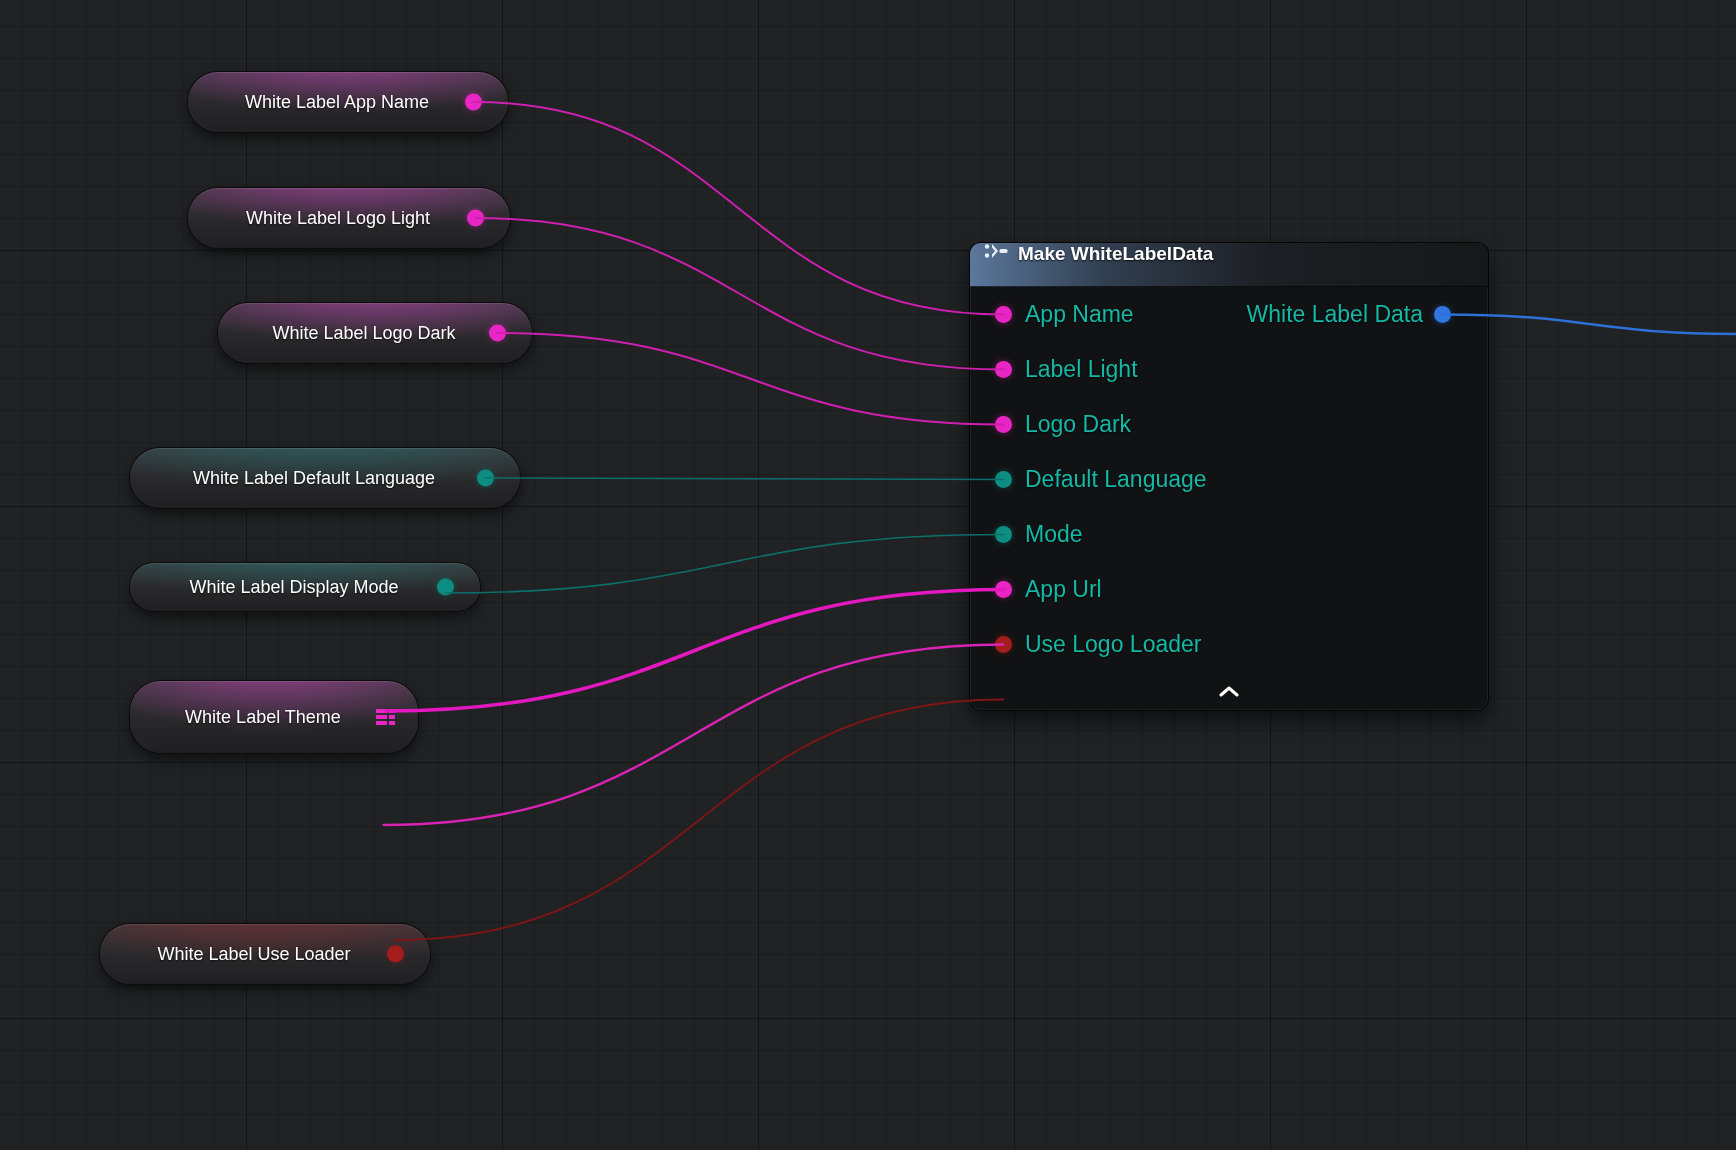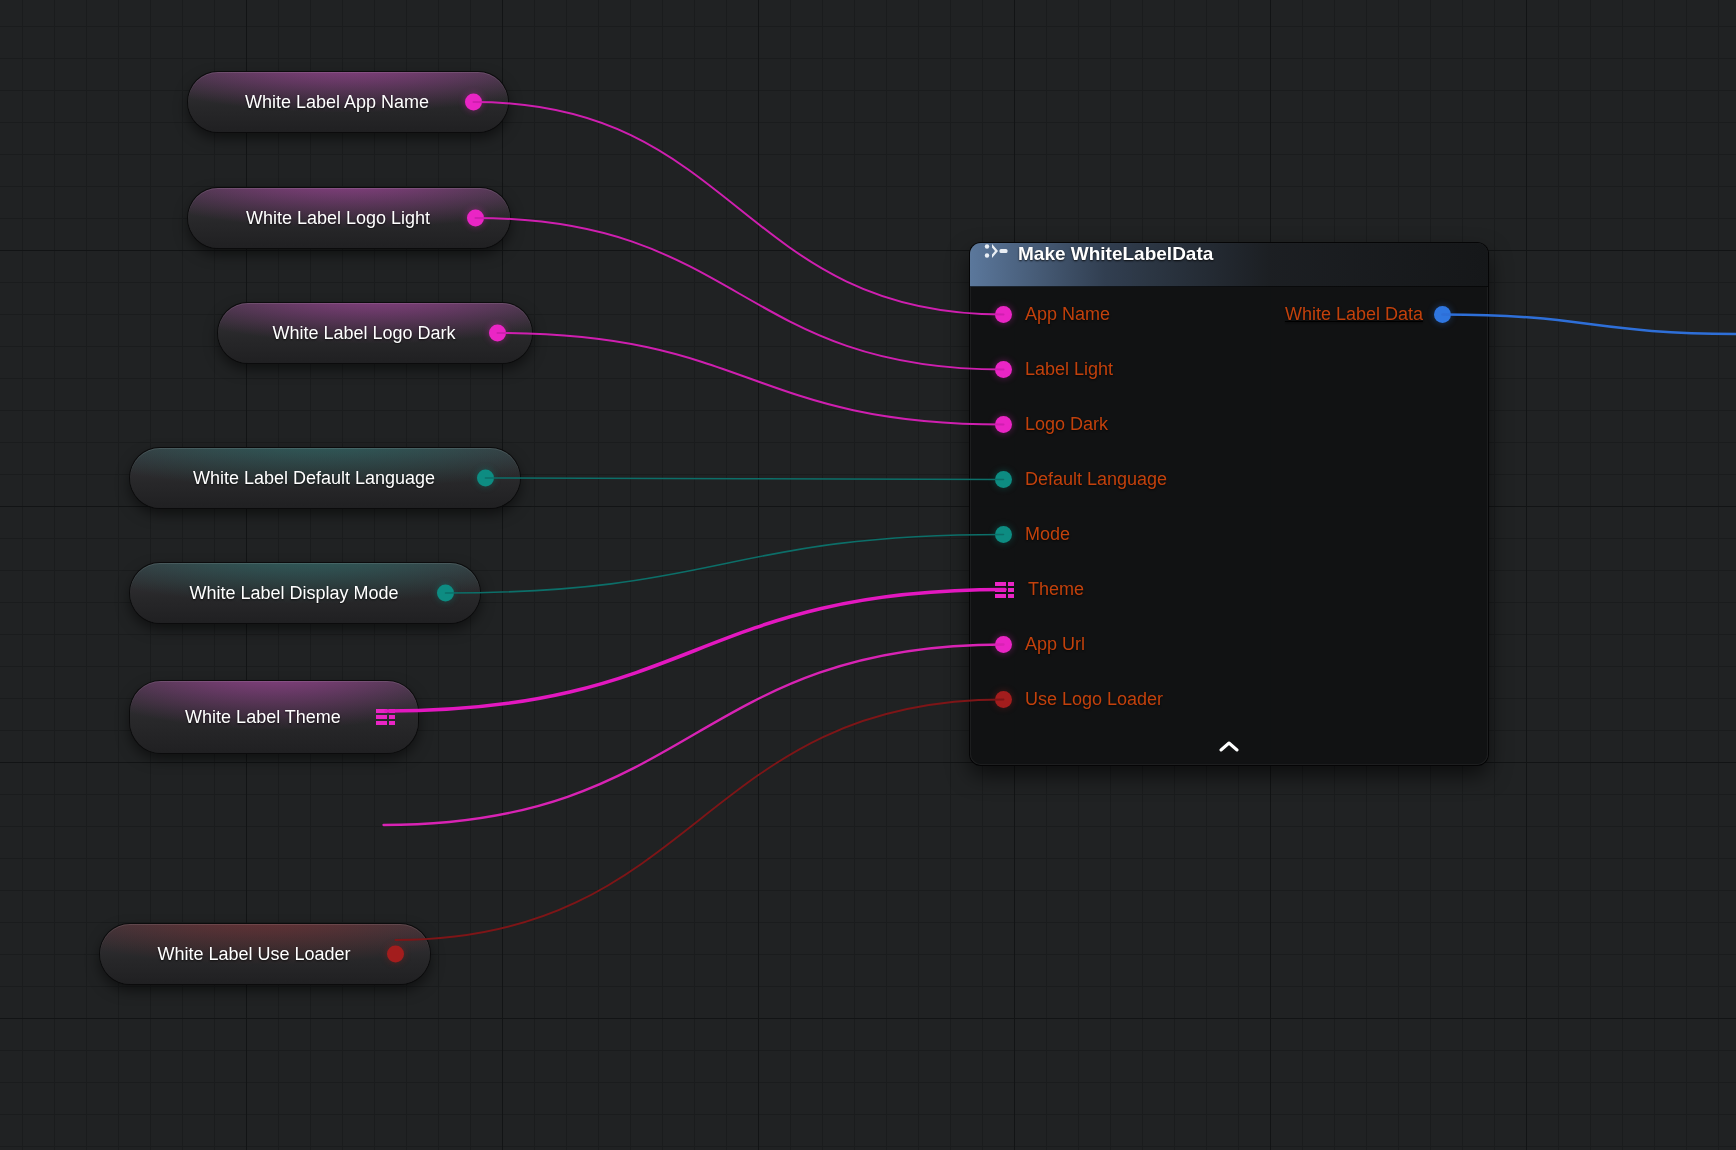--- a/index.html
+++ b/index.html
@@ -48,22 +48,22 @@
   .make-header{
     height:44px;display:flex;gap:10px;padding:0 14px;
     border-radius:11px 11px 0 0;
     background:linear-gradient(90deg, rgba(96,126,163,.95) 0%, rgba(52,66,84,.95) 26%, rgba(29,32,36,.96) 58%, rgba(22,24,26,.97) 100%);
     border-bottom:1px solid rgba(0,0,0,.65);
   }
   .make-title{color:#ffffff;font-size:19px;font-weight:bold;text-shadow:0 1px 2px rgba(0,0,0,.8);white-space:nowrap;}
   .make-body{padding:0;}
   .mrow{height:55px;display:flex;align-items:center;padding:0 37px 0 25px;}
   .mrow .pin{margin-right:0;}
-  .mlabel{color:#c2410c;font-size:18px;margin-left:13px;white-space:nowrap;text-shadow:0 1px 2px rgba(0,0,0,.7);}
-  .out-group{margin-left:auto;display:flex;align-items:center;gap:11px;text-decoration:underline;}
+  .mlabel{color:#14b8a6;font-size:23px;margin-left:13px;white-space:nowrap;text-shadow:0 1px 2px rgba(0,0,0,.7);}
+  .out-group{margin-left:auto;display:flex;align-items:center;gap:11px;}
   .out-label{margin-left:0;}
   .advanced-toggle{
     height:38px;display:flex;align-items:center;justify-content:center;cursor:pointer;
   }
 </style>
 </head>
 <body>
 
 <div class="canvas">
 
@@ -88,21 +88,21 @@
     <span class="pin" style="background: rgb(234, 37, 197); box-shadow: rgba(234, 37, 197, 0.4) 0px 0px 7px;"></span>
   </div>
   <div class="getter" style="left: 218px; top: 303px; width: 314px; height: 60px; --glow: rgba(219,72,205,0.55);">
     <span class="getter-label">White Label Logo Dark</span>
     <span class="pin" style="background: rgb(234, 37, 197); box-shadow: rgba(234, 37, 197, 0.4) 0px 0px 7px;"></span>
   </div>
   <div class="getter" style="left: 130px; top: 448px; width: 390px; height: 60px; align-items: center; --glow: rgba(32,140,130,0.5);">
     <span class="getter-label">White Label Default Language</span>
     <span class="pin" style="background: rgb(13, 140, 130); box-shadow: rgba(13, 140, 130, 0.4) 0px 0px 7px;"></span>
   </div>
-  <div class="getter" style="left: 130px; top: 563px; width: 350px; height: 60px; --glow: rgba(32,140,130,0.5);">
+  <div class="getter" style="left: 130px; top: 563px; width: 350px; height: 48px; --glow: rgba(32,140,130,0.5);">
     <span class="getter-label">White Label Display Mode</span>
     <span class="pin" style="background: rgb(13, 140, 130); box-shadow: rgba(13, 140, 130, 0.4) 0px 0px 7px;"></span>
   </div>
   <div class="getter" style="left: 130px; top: 681px; width: 288px; height: 72px; --glow: rgba(219,72,205,0.55);">
     <span class="getter-label">White Label Theme</span>
     <span class="pin pin-grid">
         <svg width="20" height="16" viewBox="0 0 20 16">
           <g fill="#ea25c5">
             <rect x="0" y="0" width="11" height="4"></rect>
             <rect x="13" y="0" width="6" height="4"></rect>
@@ -150,35 +150,20 @@
       </div>
       <div class="mrow">
         <span class="pin" style="background: rgb(13, 140, 130); box-shadow: rgba(13, 140, 130, 0.4) 0px 0px 7px;"></span>
         <span class="mlabel">Default Language</span>
       </div>
       <div class="mrow">
         <span class="pin" style="background: rgb(13, 140, 130); box-shadow: rgba(13, 140, 130, 0.4) 0px 0px 7px;"></span>
         <span class="mlabel">Mode</span>
       </div>
       <div class="mrow">
-        <span class="pin pin-grid">
-            <svg width="20" height="16" viewBox="0 0 20 16">
-              <g fill="#ea25c5">
-                <rect x="0" y="0" width="11" height="4"></rect>
-                <rect x="13" y="0" width="6" height="4"></rect>
-                <rect x="0" y="6" width="11" height="4"></rect>
-                <rect x="13" y="6" width="6" height="4"></rect>
-                <rect x="0" y="12" width="11" height="4"></rect>
-                <rect x="13" y="12" width="6" height="4"></rect>
-              </g>
-            </svg>
-          </span>
-        <span class="mlabel">Theme</span>
-      </div>
-      <div class="mrow">
         <span class="pin" style="background: rgb(234, 37, 197); box-shadow: rgba(234, 37, 197, 0.4) 0px 0px 7px;"></span>
         <span class="mlabel">App Url</span>
       </div>
       <div class="mrow">
         <span class="pin" style="background: rgb(163, 29, 29); box-shadow: rgba(163, 29, 29, 0.4) 0px 0px 7px;"></span>
         <span class="mlabel">Use Logo Loader</span>
       </div>
     </div>
     <div class="advanced-toggle">
       <svg width="20" height="11" viewBox="0 0 20 11">

